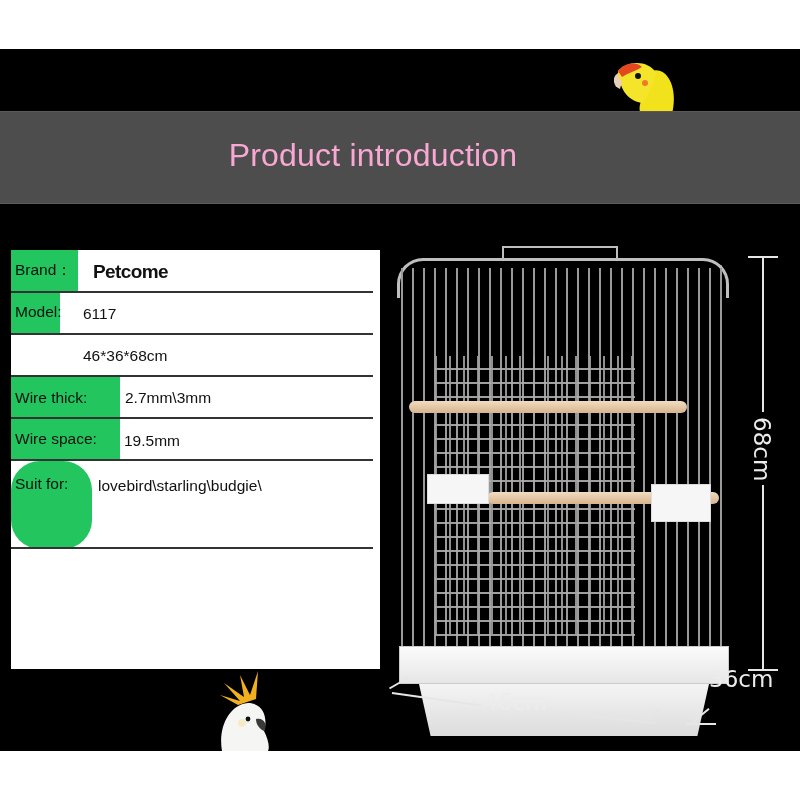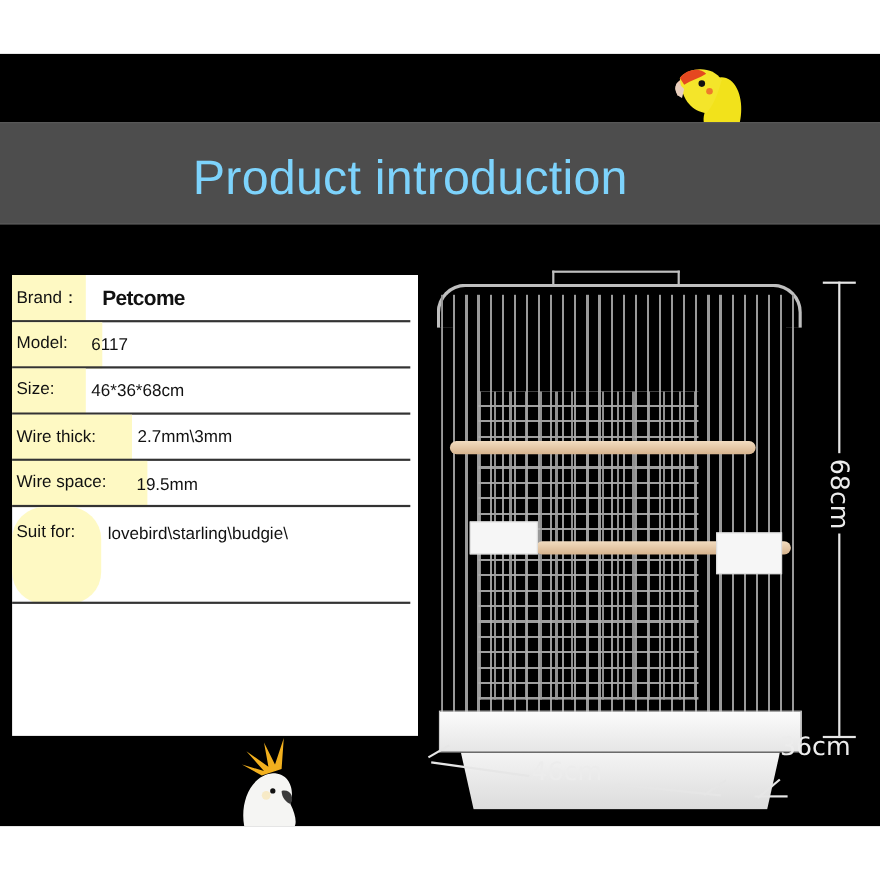--- a/index.html
+++ b/index.html
@@ -2,26 +2,26 @@
 <html><head>
 <meta charset="utf-8">
 <style>
   * { box-sizing: border-box; margin: 0; padding: 0; }
   html, body { width: 800px; height: 800px; background: #ffffff; overflow: hidden; }
   body { font-family: "DejaVu Sans", "Liberation Sans", sans-serif; position: relative; }
 
   .canvas { position: absolute; left: 0; top: 49px; width: 800px; height: 702px; background: #000; overflow: hidden; }
 
   .banner { position: absolute; left: 0; top: 62px; width: 800px; height: 93px; background: #4d4d4d; border-top: 1px solid #5a5a5a; border-bottom: 1px solid #5a5a5a; }
-  .banner-title { position: absolute; left: 0; top: 25px; width: 746px; text-align: center; color: #7dd3fc; font-family: "Liberation Sans", sans-serif; font-size: 44px; letter-spacing: 0.2px; }
+  .banner-title { position: absolute; left: 0; top: 25px; width: 746px; text-align: center; color: #f9a8d4; font-family: "Liberation Sans", sans-serif; font-size: 32px; letter-spacing: 0.2px; }
 
   
   .spec { position: absolute; left: 11px; top: 201px; width: 369px; height: 419px; background: #fff; }
   .row { position: absolute; left: 0; width: 362px; }
-  .row .lbl { position: absolute; left: 0; top: 0; bottom: 0; background: #fef9c3; }
+  .row .lbl { position: absolute; left: 0; top: 0; bottom: 0; background: #22c55e; }
   .row .lbl span { position: absolute; left: 4px; font-size: 15.5px; color: #111; font-family: "Liberation Sans", sans-serif; }
   .row .val { position: absolute; top: 0; font-size: 15.5px; color: #111; font-family: "Liberation Sans", sans-serif; line-height: 24px; }
   .row .sep { position: absolute; left: 0; right: 0; bottom: 0; height: 2px; background: #333; }
   .brand-val { font-weight: bold; font-size: 19px !important; letter-spacing: -0.6px; }
 
   
   .cage { position: absolute; left: 395px; top: 197px; width: 340px; height: 450px; }
   .cage-top { position: absolute; left: 2px; top: 12px; width: 332px; height: 40px; border: 3px solid #bfbfbf; border-bottom: none; border-radius: 26px 26px 0 0; }
   .handle { position: absolute; left: 107px; top: 0; width: 116px; height: 14px; border: 2px solid #bfbfbf; border-bottom: none; }
   .bars { position: absolute; left: 6px; top: 22px; width: 322px; height: 380px;
@@ -65,42 +65,39 @@
 
   <div class="spec">
     <div class="row" style="top:0;height:43px;">
       <div class="lbl" style="width:67px;">
           <span style="top:10px;">Brand：</span>
         </div>
       <div class="val brand-val" style="left:82px;top:10px;">Petcome</div>
       <div class="sep"></div>
     </div>
     <div class="row" style="top:43px;height:42px;">
-      <div class="lbl" style="width:82px;">
+      <div class="lbl" style="width:49px;">
           <span style="top:10px;">Model:</span>
         </div>
       <div class="val" style="left:72px;top:9px;">6117</div>
       <div class="sep"></div>
     </div>
     <div class="row" style="top:85px;height:42px;">
-      <div class="lbl" style="width:67px;">
-          <span style="top:10px;">Size:</span>
-        </div>
       <div class="val" style="left:72px;top:9px;">46*36*68cm</div>
       <div class="sep"></div>
     </div>
     <div class="row" style="top:127px;height:42px;">
       <div class="lbl" style="width:109px;">
           <span style="top:12px;">Wire thick:</span>
         </div>
       <div class="val" style="left:114px;top:9px;">2.7mm\3mm</div>
       <div class="sep"></div>
     </div>
     <div class="row" style="top:169px;height:42px;">
-      <div class="lbl" style="width:123px;">
+      <div class="lbl" style="width:109px;">
           <span style="top:11px;">Wire space:</span>
         </div>
       <div class="val" style="left:113px;top:10px;text-align:center;">19.5mm</div>
       <div class="sep"></div>
     </div>
     <div class="row" style="top:211px;height:88px;">
       <div class="lbl" style="width:81px;border-radius:29px;">
           <span style="top:14px;">Suit for:</span>
         </div>
       <div class="val" style="left:87px;top:13px;">

